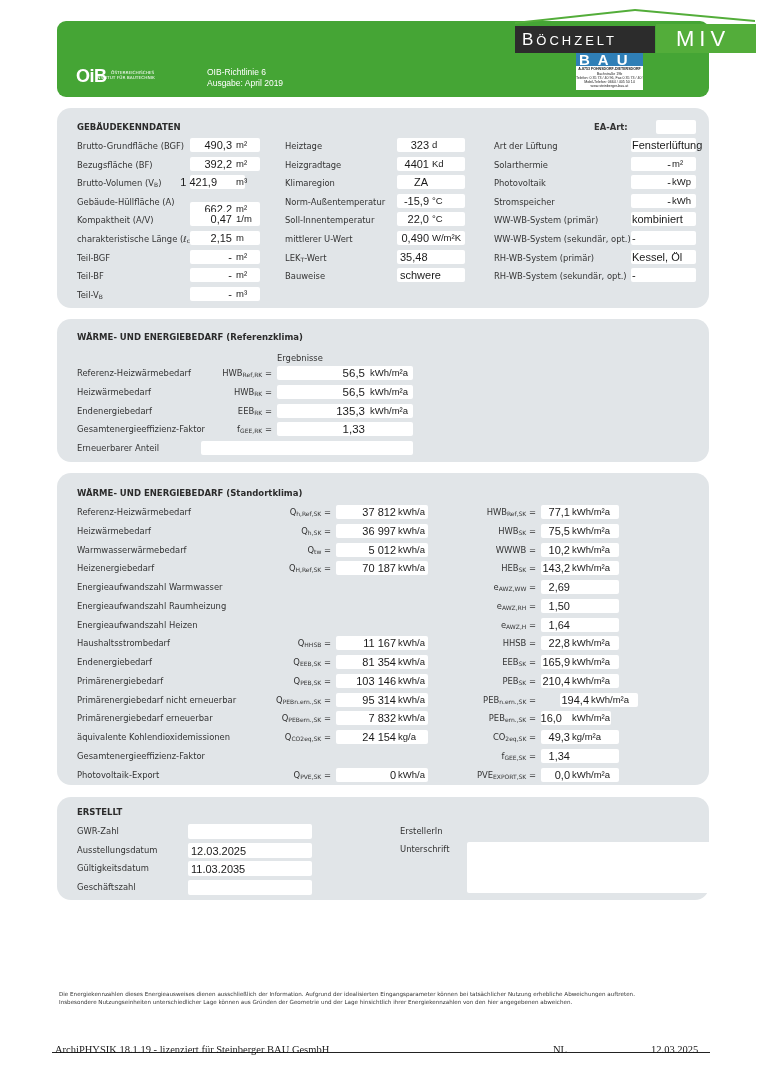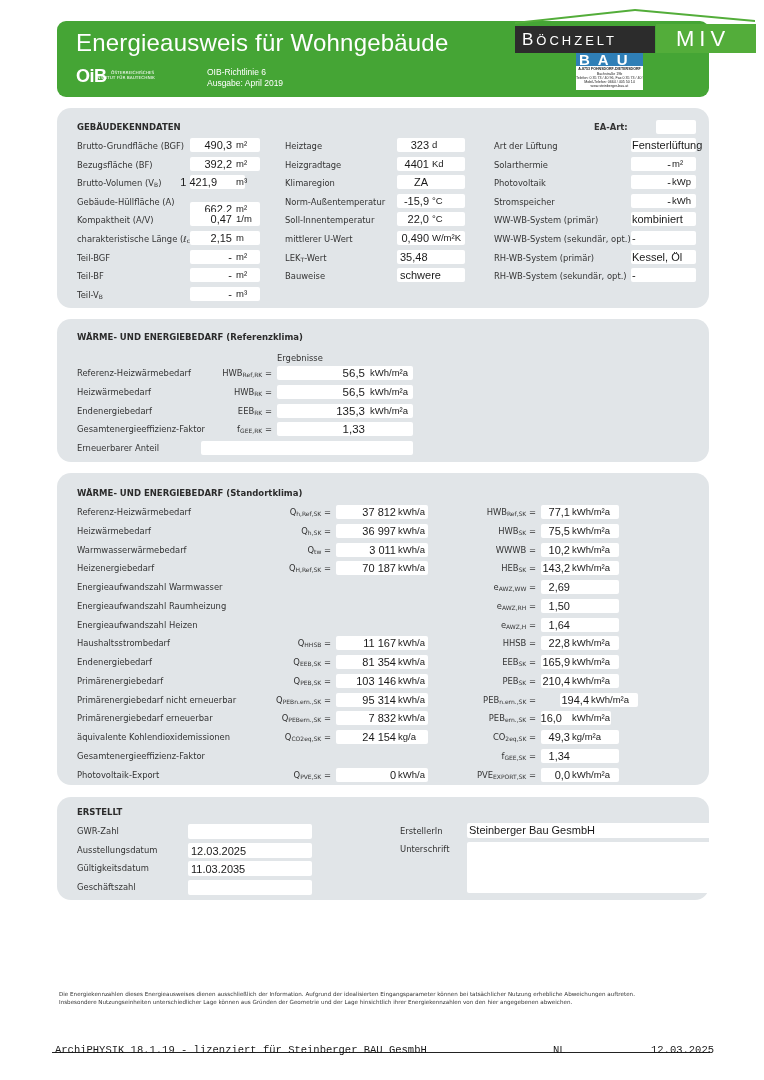--- a/index.html
+++ b/index.html
@@ -28,27 +28,26 @@
 
   .lbl { position: absolute; font-size: 8.4px; color: #333333; font-family: "DejaVu Sans", sans-serif; white-space: nowrap; }
   .sym { position: absolute; font-size: 8.4px; color: #333333; font-family: "DejaVu Sans", sans-serif; white-space: nowrap; text-align: right; }
   .sym sub { font-size: 6px; vertical-align: -1px; }
   .box { position: absolute; height: 14px; background: #ffffff; border-radius: 2px; }
   .val { position: absolute; font-family: "Liberation Sans", sans-serif; font-size: 11px; color: #1a1a1a; white-space: nowrap; line-height: 14px; }
   .unit { position: absolute; font-family: "Liberation Sans", sans-serif; font-size: 9.5px; color: #1a1a1a; white-space: nowrap; line-height: 14px; }
 
   .footnote { position: absolute; left: 59px; top: 990px; font-size: 5.6px; line-height: 8px; color: #333333; font-family: "DejaVu Sans", sans-serif; }
   .footer-rule { position: absolute; left: 52px; top: 1052px; width: 658px; height: 1px; background: #222222; }
-  .footer-text { position: absolute; top: 1044px; font-family: Liberation Mono, monospace; font-size: 10.5px; color: #1a1a1a; white-space: nowrap; }
+  .footer-text { position: absolute; top: 1044px; font-family: Liberation Serif, serif; font-size: 10.5px; color: #1a1a1a; white-space: nowrap; }
 </style>
 </head>
 <body>
 
 <div class="header">
-  <div class="title">Energieausweis für Wohngebäude</div>
   <div class="oib-logo">OiB</div>
   <div class="oib-text">
     <div style="padding-left:4px">ÖSTERREICHISCHES</div>
     <div style="margin-left:-11px">INSTITUT FÜR BAUTECHNIK</div>
   </div>
   <div class="richtlinie">
     <div>OIB-Richtlinie 6</div>
     <div>Ausgabe: April 2019</div>
   </div>
 </div>
@@ -250,21 +249,21 @@
       <span class="unit" style="left:62px">kWh/a</span>
     </div>
     <div class="sym" style="right:228px;top:525.75px"><span>HWB</span><sub>SK</sub><span> =</span></div>
     <div class="box" style="left:541px;top:523.75px;width:78px">
       <span class="val" style="right:49px;text-align:right">75,5</span>
       <span class="unit" style="left:31px">kWh/m²a</span>
     </div>
     <div class="lbl" style="left:77px;top:544.5px">Warmwasserwärmebedarf</div>
     <div class="sym" style="right:433px;top:544.5px"><span>Q</span><sub>tw</sub><span> =</span></div>
     <div class="box" style="left:336px;top:542.5px;width:92px">
-      <span class="val" style="right:32px;text-align:right">3 011</span>
+      <span class="val" style="right:32px;text-align:right">5 012</span>
       <span class="unit" style="left:62px">kWh/a</span>
     </div>
     <div class="sym" style="right:228px;top:544.5px"><span>WWWB</span><sub></sub><span> =</span></div>
     <div class="box" style="left:541px;top:542.5px;width:78px">
       <span class="val" style="right:49px;text-align:right">10,2</span>
       <span class="unit" style="left:31px">kWh/m²a</span>
     </div>
     <div class="lbl" style="left:77px;top:563.25px">Heizenergiebedarf</div>
     <div class="sym" style="right:433px;top:563.25px"><span>Q</span><sub>H,Ref,SK</sub><span> =</span></div>
     <div class="box" style="left:336px;top:561.25px;width:92px">
@@ -375,23 +374,20 @@
     <div class="sym" style="right:228px;top:769.5px"><span>PVE</span><sub>EXPORT,SK</sub><span> =</span></div>
     <div class="box" style="left:541px;top:767.5px;width:78px">
       <span class="val" style="right:49px;text-align:right">0,0</span>
       <span class="unit" style="left:31px">kWh/m²a</span>
     </div>
   </div>
 
 <div class="section" style="top:797px;height:103px;">
   <div class="sec-title" style="top:10px">ERSTELLT</div>
   <div class="lbl" style="left:343px;top:29px">ErstellerIn</div>
-  <div class="box" style="left:410px;top:26px;width:252px;height:15px">
-      <span class="val" style="left:2px;top:0">Steinberger Bau GesmbH</span>
-    </div>
   <div class="lbl" style="left:343px;top:47px">Unterschrift</div>
   <div class="box" style="left:410px;top:45px;width:252px;height:51px">
       <span class="val" style="left:2px"></span>
     </div>
 </div>
 <div id="erst-rows">
     <div class="lbl" style="left:77px;top:826px">GWR-Zahl</div>
     <div class="box" style="left:188px;top:824px;width:124px;height:15px">
       <span class="val" style="left:3px;top:1px"></span>
     </div>

